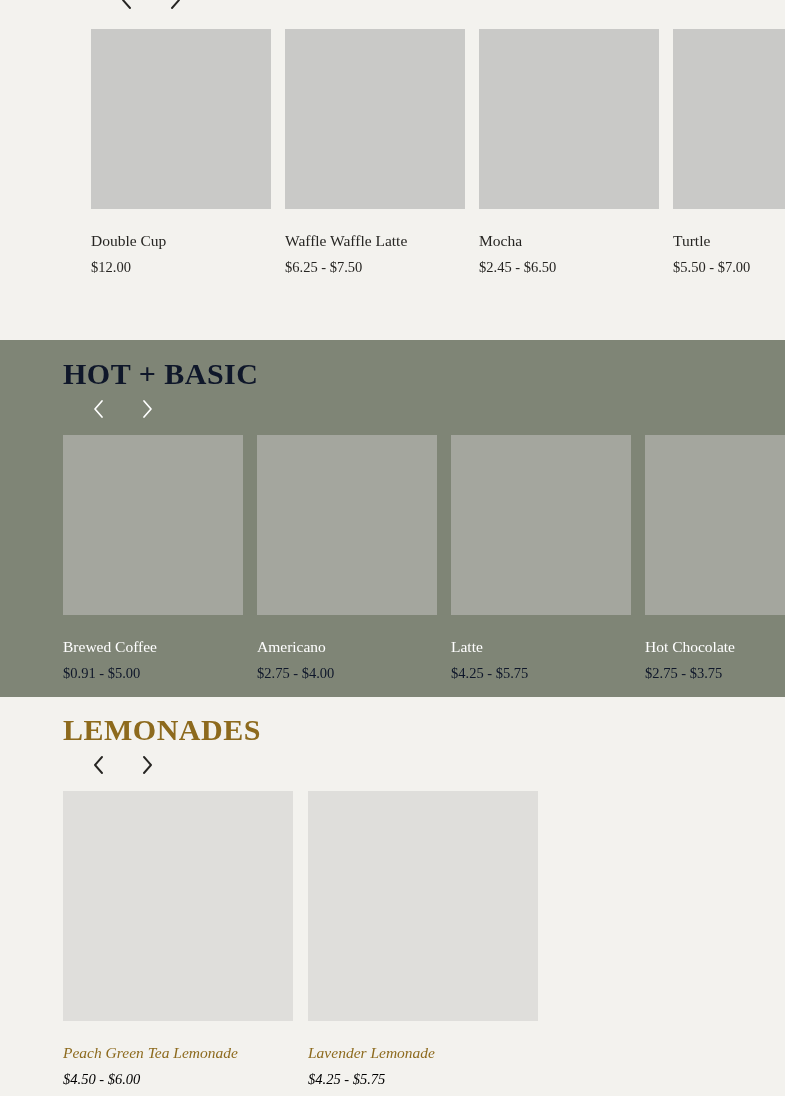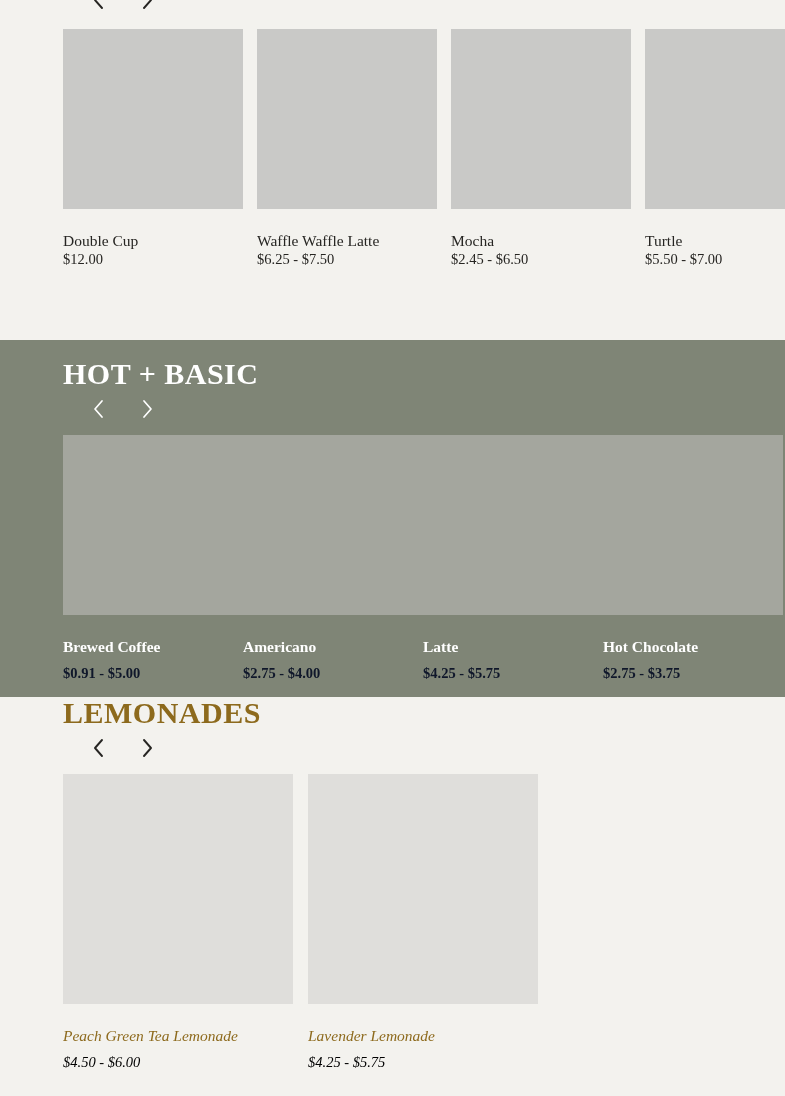--- a/index.html
+++ b/index.html
@@ -95,20 +95,21 @@
     font-size: 14.5px;
     line-height: 1.25;
     white-space: nowrap;
     overflow: hidden;
   }
 
   
   #section-specialty {
     background: #f3f2ee;
     height: 340px;
+    padding-left: 28px;
   }
   #section-specialty .arrows {
     position: absolute;
     top: -13px;
     left: 63px;
     margin-left: 23px;
   }
   #section-specialty .rail {
     position: absolute;
     top: 29px;
@@ -119,37 +120,37 @@
   #section-specialty .thumb {
     height: 180px;
     background: #c9c9c7;
   }
   #section-specialty .card-name {
     color: #262522;
     margin-top: 22px;
   }
   #section-specialty .card-price {
     color: #262522;
+    margin-top: 8px;
   }
 
   
   #section-hot-basic {
     background: #7f8576;
     height: 357px;
   }
   #section-hot-basic .section-title {
-    color: #ffffff;
+    color: #0f172a;
     padding-top: 18px;
   }
   #section-hot-basic .arrows { margin-top: 6px; }
   #section-hot-basic .rail {
     margin-top: 13px;
-    gap: 0;
+    gap: 14px;
     margin-left: -0px;
-    font-weight: bold;
   }
   #section-hot-basic .card { width: 180px; }
   #section-hot-basic .thumb {
     height: 180px;
     background: #a4a69e;
   }
   #section-hot-basic .card-name {
     color: #ffffff;
     margin-top: 22px;
   }
@@ -158,20 +159,21 @@
     margin-top: 8px;
   }
 
   
   #section-lemonades {
     background: #f3f2ee;
     height: 399px;
   }
   #section-lemonades .section-title {
     color: #8d6a1d;
+    padding-top: 17px;
   }
   #section-lemonades .arrows { margin-top: 6px; }
   #section-lemonades .rail {
     margin-top: 13px;
     gap: 15px;
     font-style: italic;
   }
   #section-lemonades .card { width: 230px; }
   #section-lemonades .thumb {
     height: 230px;

